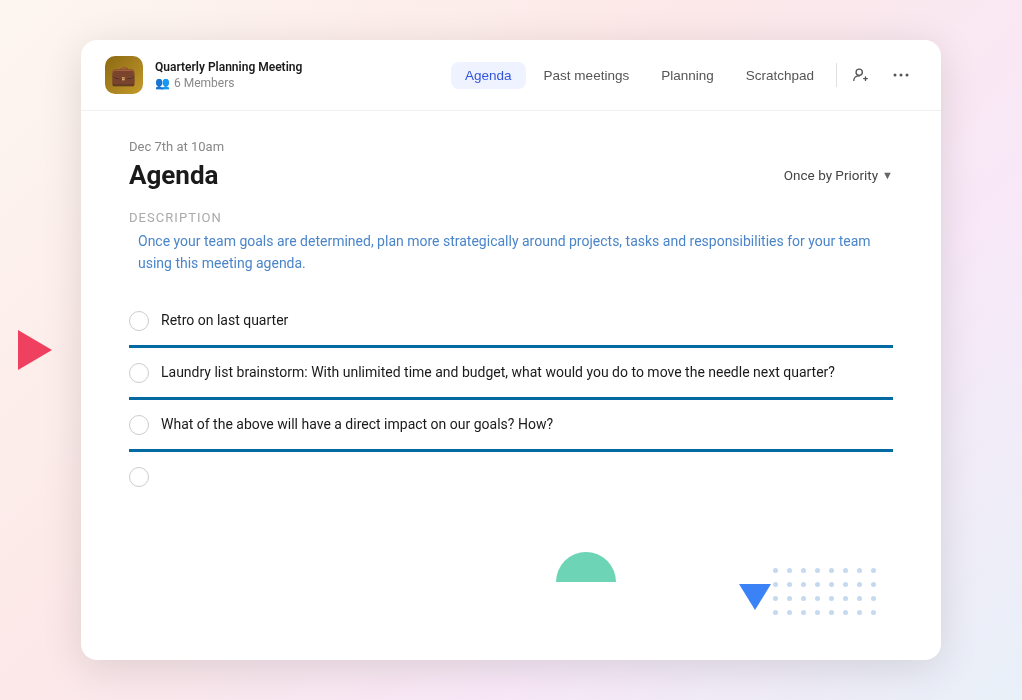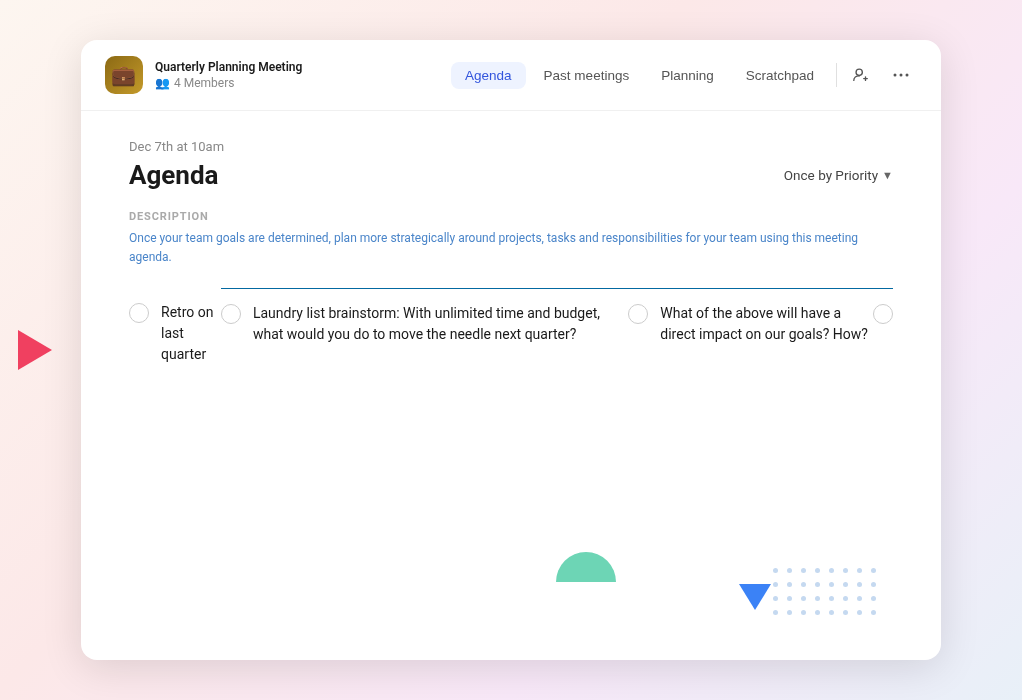--- a/index.html
+++ b/index.html
@@ -162,43 +162,44 @@
       color: #444;
     }
     .sort-chevron {
       font-size: 11px;
       color: #666;
     }
     .description-section {
       margin-bottom: 22px;
     }
     .desc-label {
-      font-size: 11px;
-      font-weight: 700;
+      font-size: 13px;
+      font-weight: 400;
       color: #aaa;
       letter-spacing: 0.08em;
       margin-bottom: 6px;
       margin-top: 17px;
     }
     .desc-text {
-      font-size: 12px;
+      font-size: 14px;
       color: #4a85c9;
       line-height: 1.55;
+      margin-left: 9px;
     }
     .agenda-items {
       display: flex;
-      flex-direction: row;
+      flex-direction: column;
       gap: 0;
     }
     .agenda-item {
       display: flex;
       align-items: flex-start;
       gap: 12px;
       padding: 14px 0;
-      border-top: 1px solid #0369a1;
+      border-top: 3px solid #0369a1;
       position: relative;
     }
     .agenda-item:first-child {
       border-top: none;
     }
     .radio-circle {
       width: 20px;
       height: 20px;
       border-radius: 50%;
       border: 1.8px solid #ccc;
@@ -259,21 +260,21 @@
 
     <div class="card-header">
       <div class="header-left">
         <div class="app-icon">
           <span>💼</span>
         </div>
         <div class="header-title-block">
           <div class="meeting-title">Quarterly Planning Meeting</div>
           <div class="members-line">
             <span class="members-icon">👥</span>
-            <span class="members-text">4 Members</span>
+            <span class="members-text">6 Members</span>
           </div>
         </div>
       </div>
 
       <div style="display:flex;align-items:center;gap:0;">
         <div class="header-nav">
           <button class="nav-tab active">Agenda</button>
           <button class="nav-tab">Past meetings</button>
           <button class="nav-tab">Planning</button>
           <button class="nav-tab">Scratchpad</button>

